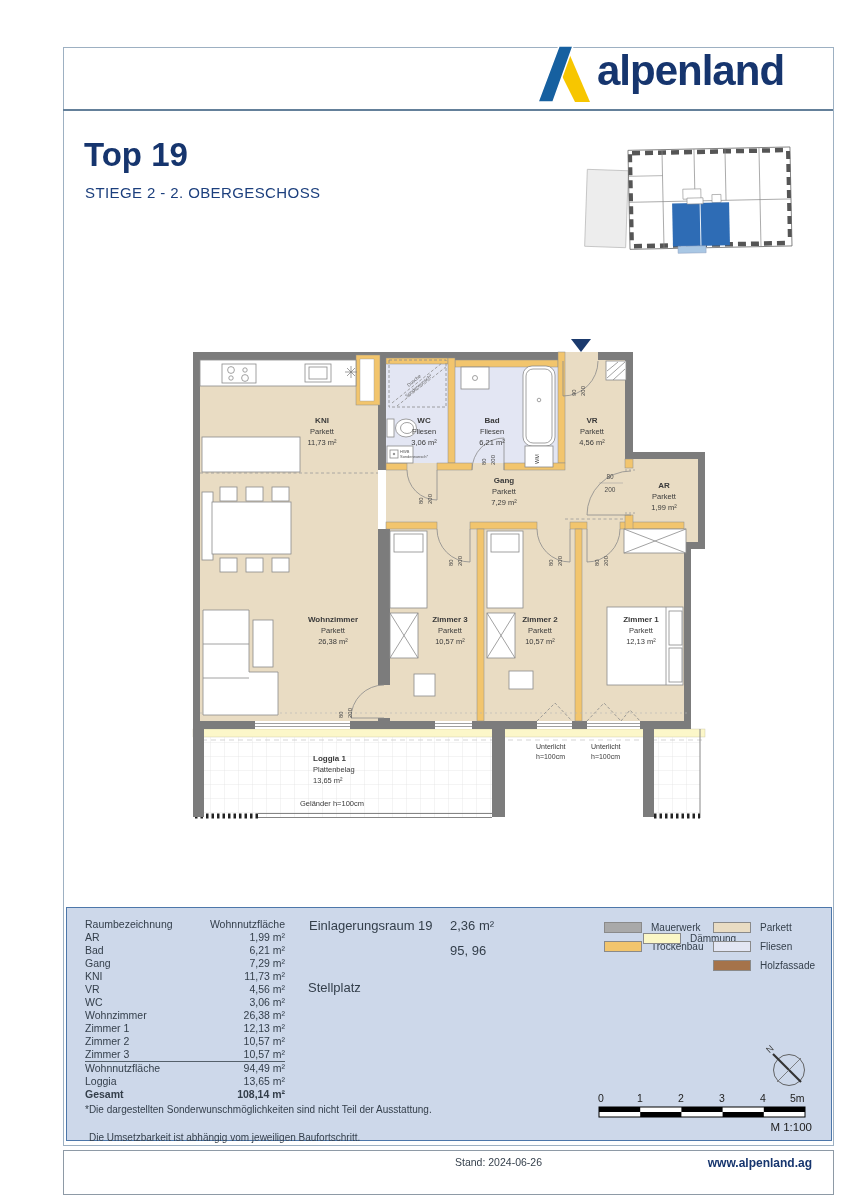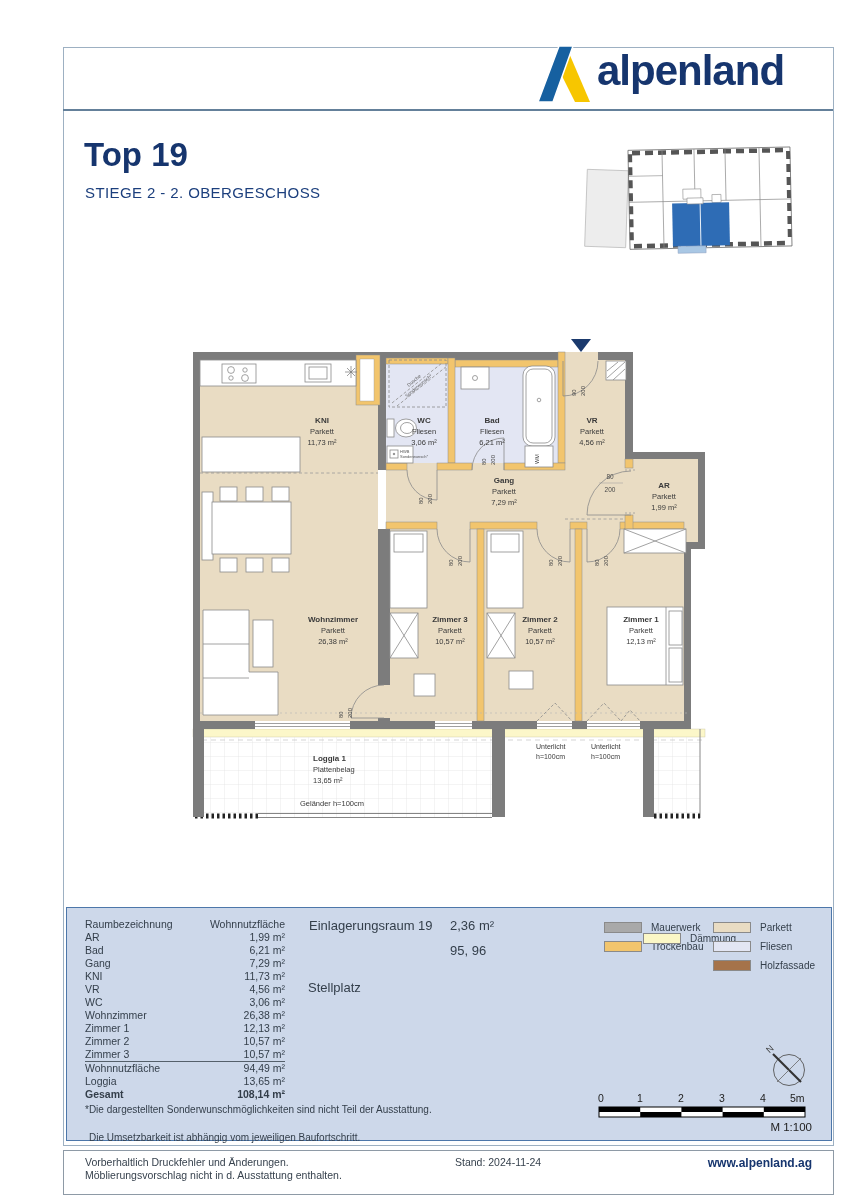--- a/index.html
+++ b/index.html
@@ -485,20 +485,16 @@
       <rect x="1" y="1" width="41.2" height="5" fill="#000"></rect>
       <rect x="83.4" y="1" width="41.2" height="5" fill="#000"></rect>
       <rect x="165.8" y="1" width="41.2" height="5" fill="#000"></rect>
       <rect x="42.2" y="6" width="41.2" height="5" fill="#000"></rect>
       <rect x="124.6" y="6" width="41.2" height="5" fill="#000"></rect>
     </svg>
     <span class="scale-label">M 1:100</span>
   </div>
 
   <div class="abs footer-box" style="left:63px;top:1150px;width:769px;height:43px;"></div>
-  <div class="abs footer-text" style="left:85px;top:1156px;">
-    <div>Vorberhaltlich Druckfehler und Änderungen.</div>
-    <div>Möblierungsvorschlag nicht in d. Ausstattung enthalten.</div>
-  </div>
-  <div class="abs footer-text" style="left:455px;top:1156px;">Stand: 2024-11-24</div>
+  <div class="abs footer-text" style="left:455px;top:1156px;">Stand: 2024-06-26</div>
   <div class="abs footer-url navy" style="left:598px;top:1156px;width:214px;">www.alpenland.ag</div>
 
 </div>
 
 </body></html>

